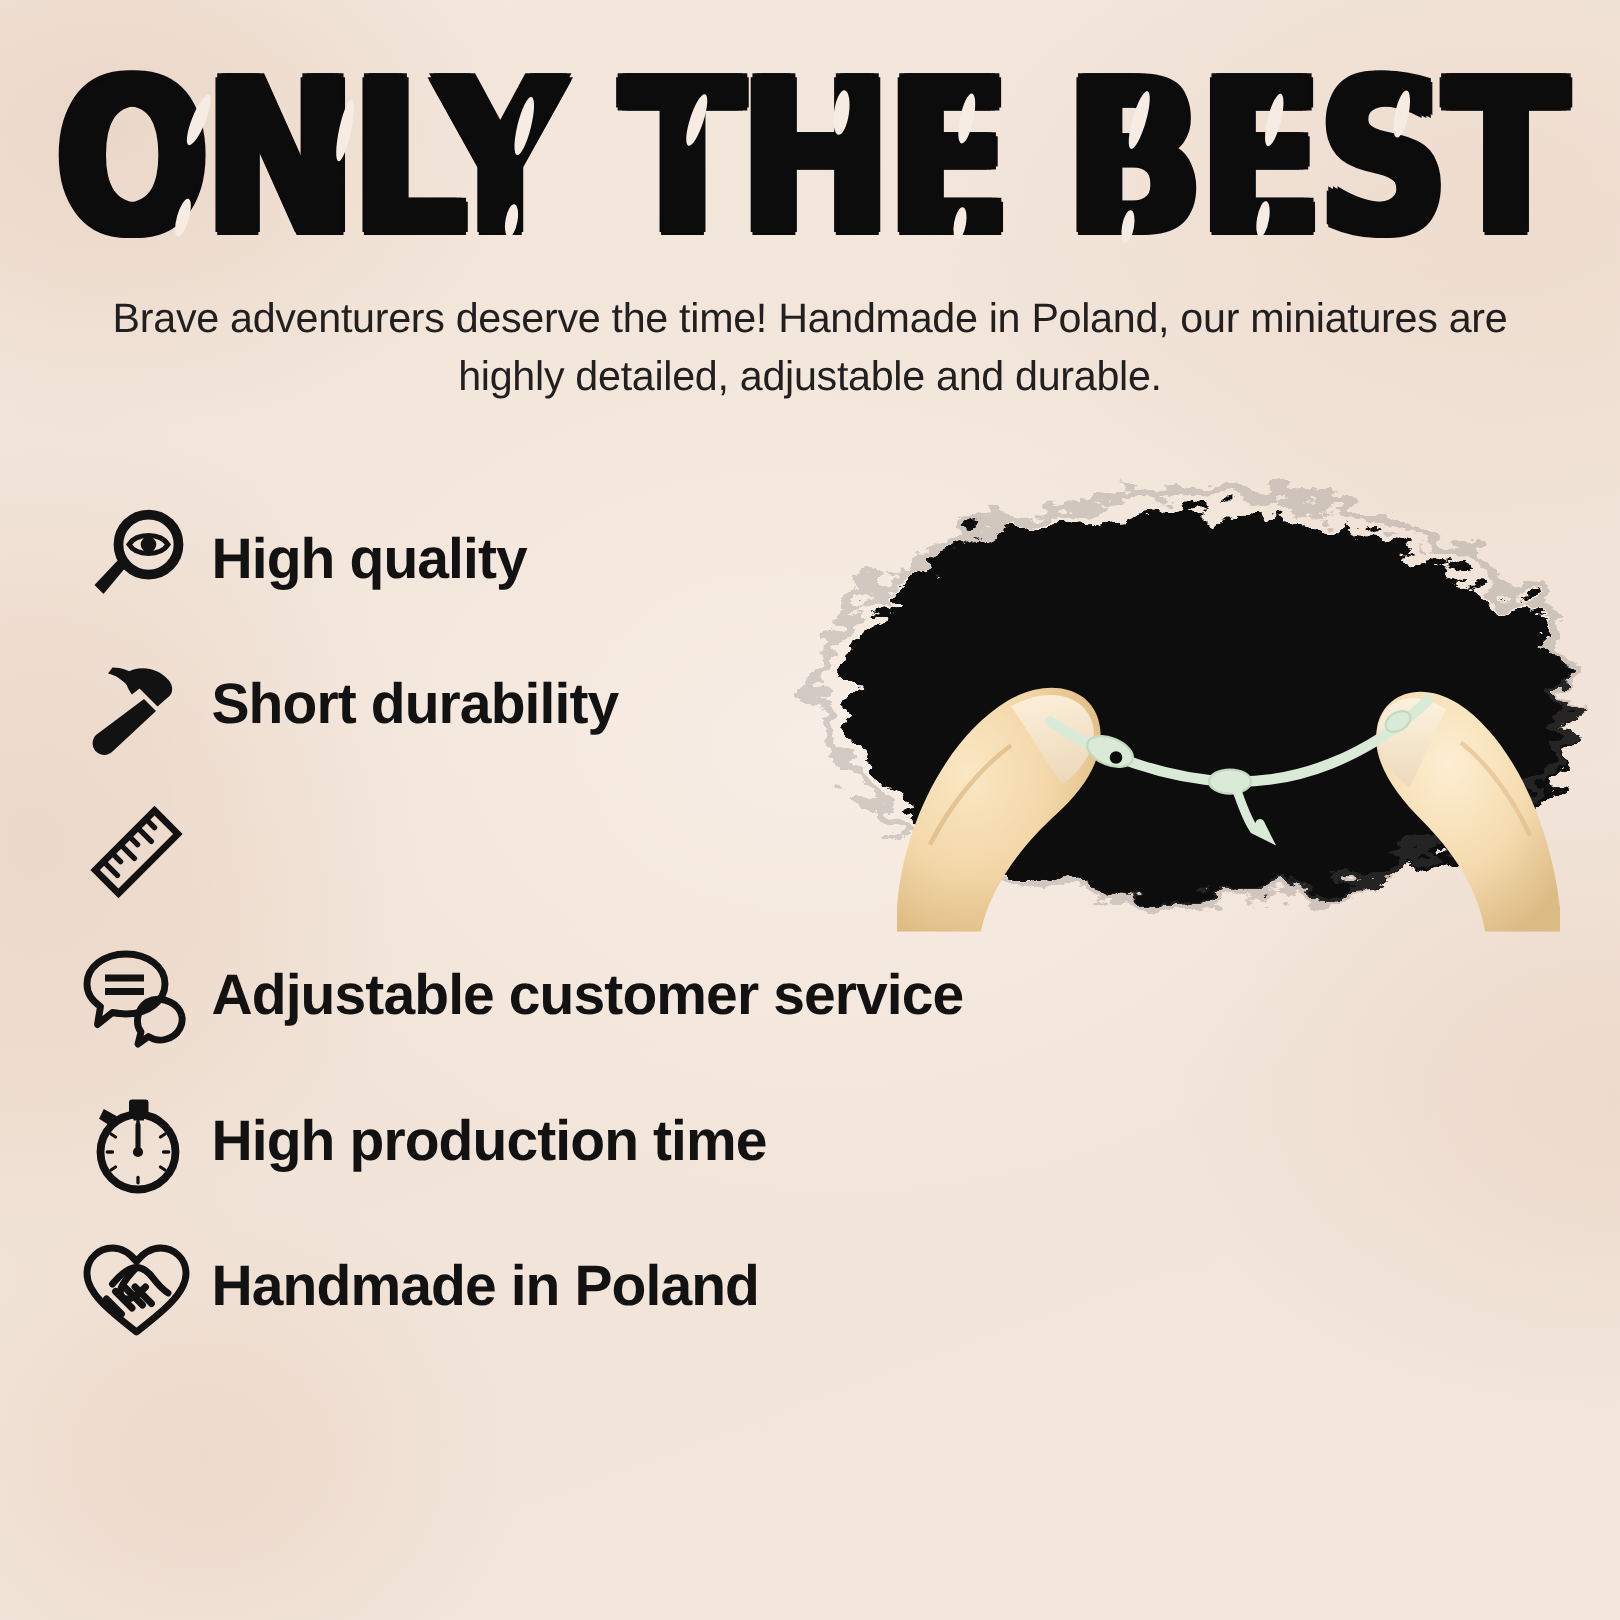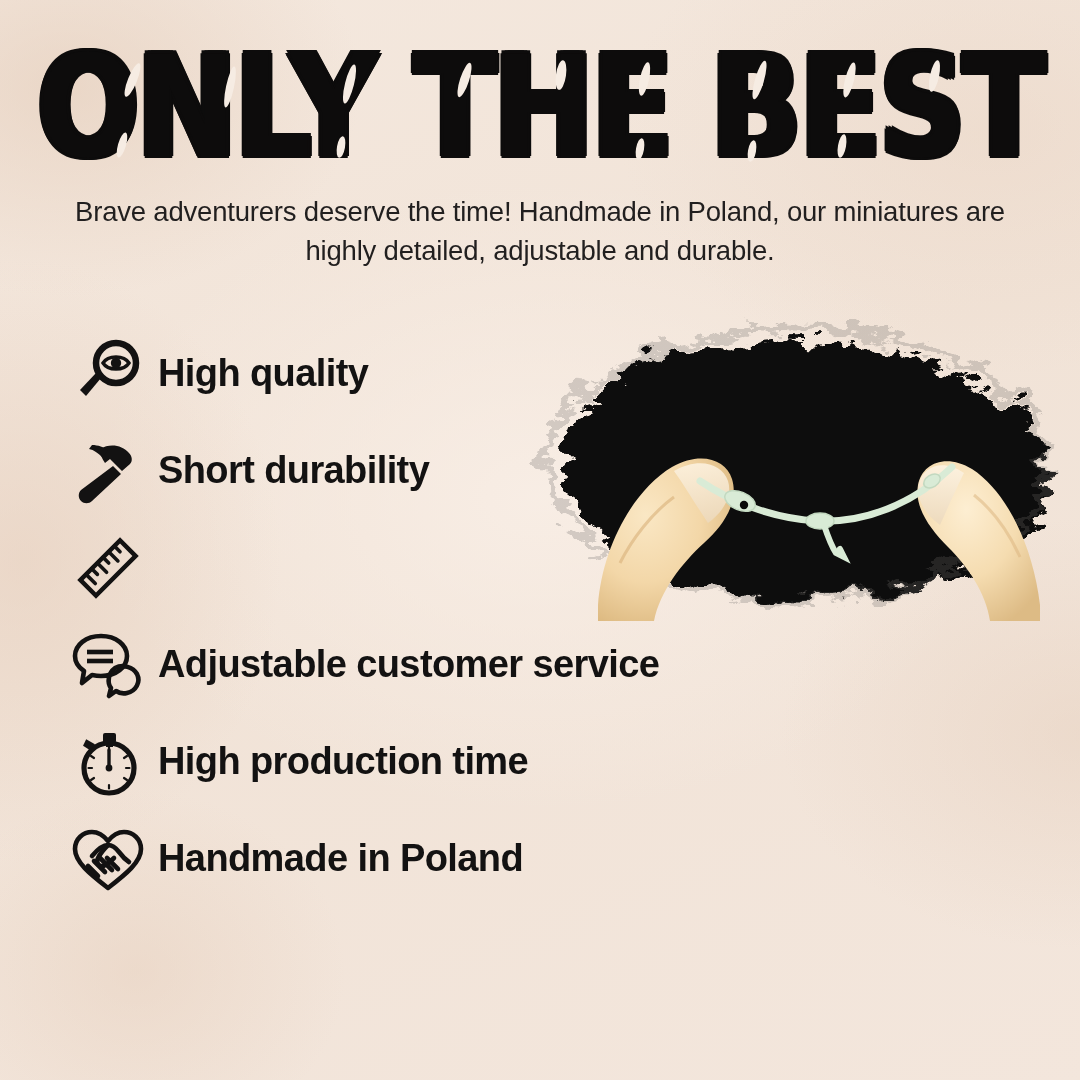--- a/index.html
+++ b/index.html
@@ -77,21 +77,21 @@
     letter-spacing: -0.2px;
   }
   .subtitle b {
     font-weight: 400;
     margin-top: 35px;
   }
 
   
   .features {
     position: absolute;
-    left: 66px;
+    left: 49px;
     top: 325px;
     width: 740px;
   }
   .feature {
     position: relative;
     height: 97px;
     display: flex;
     align-items: center;
   }
   .feature .ic {

